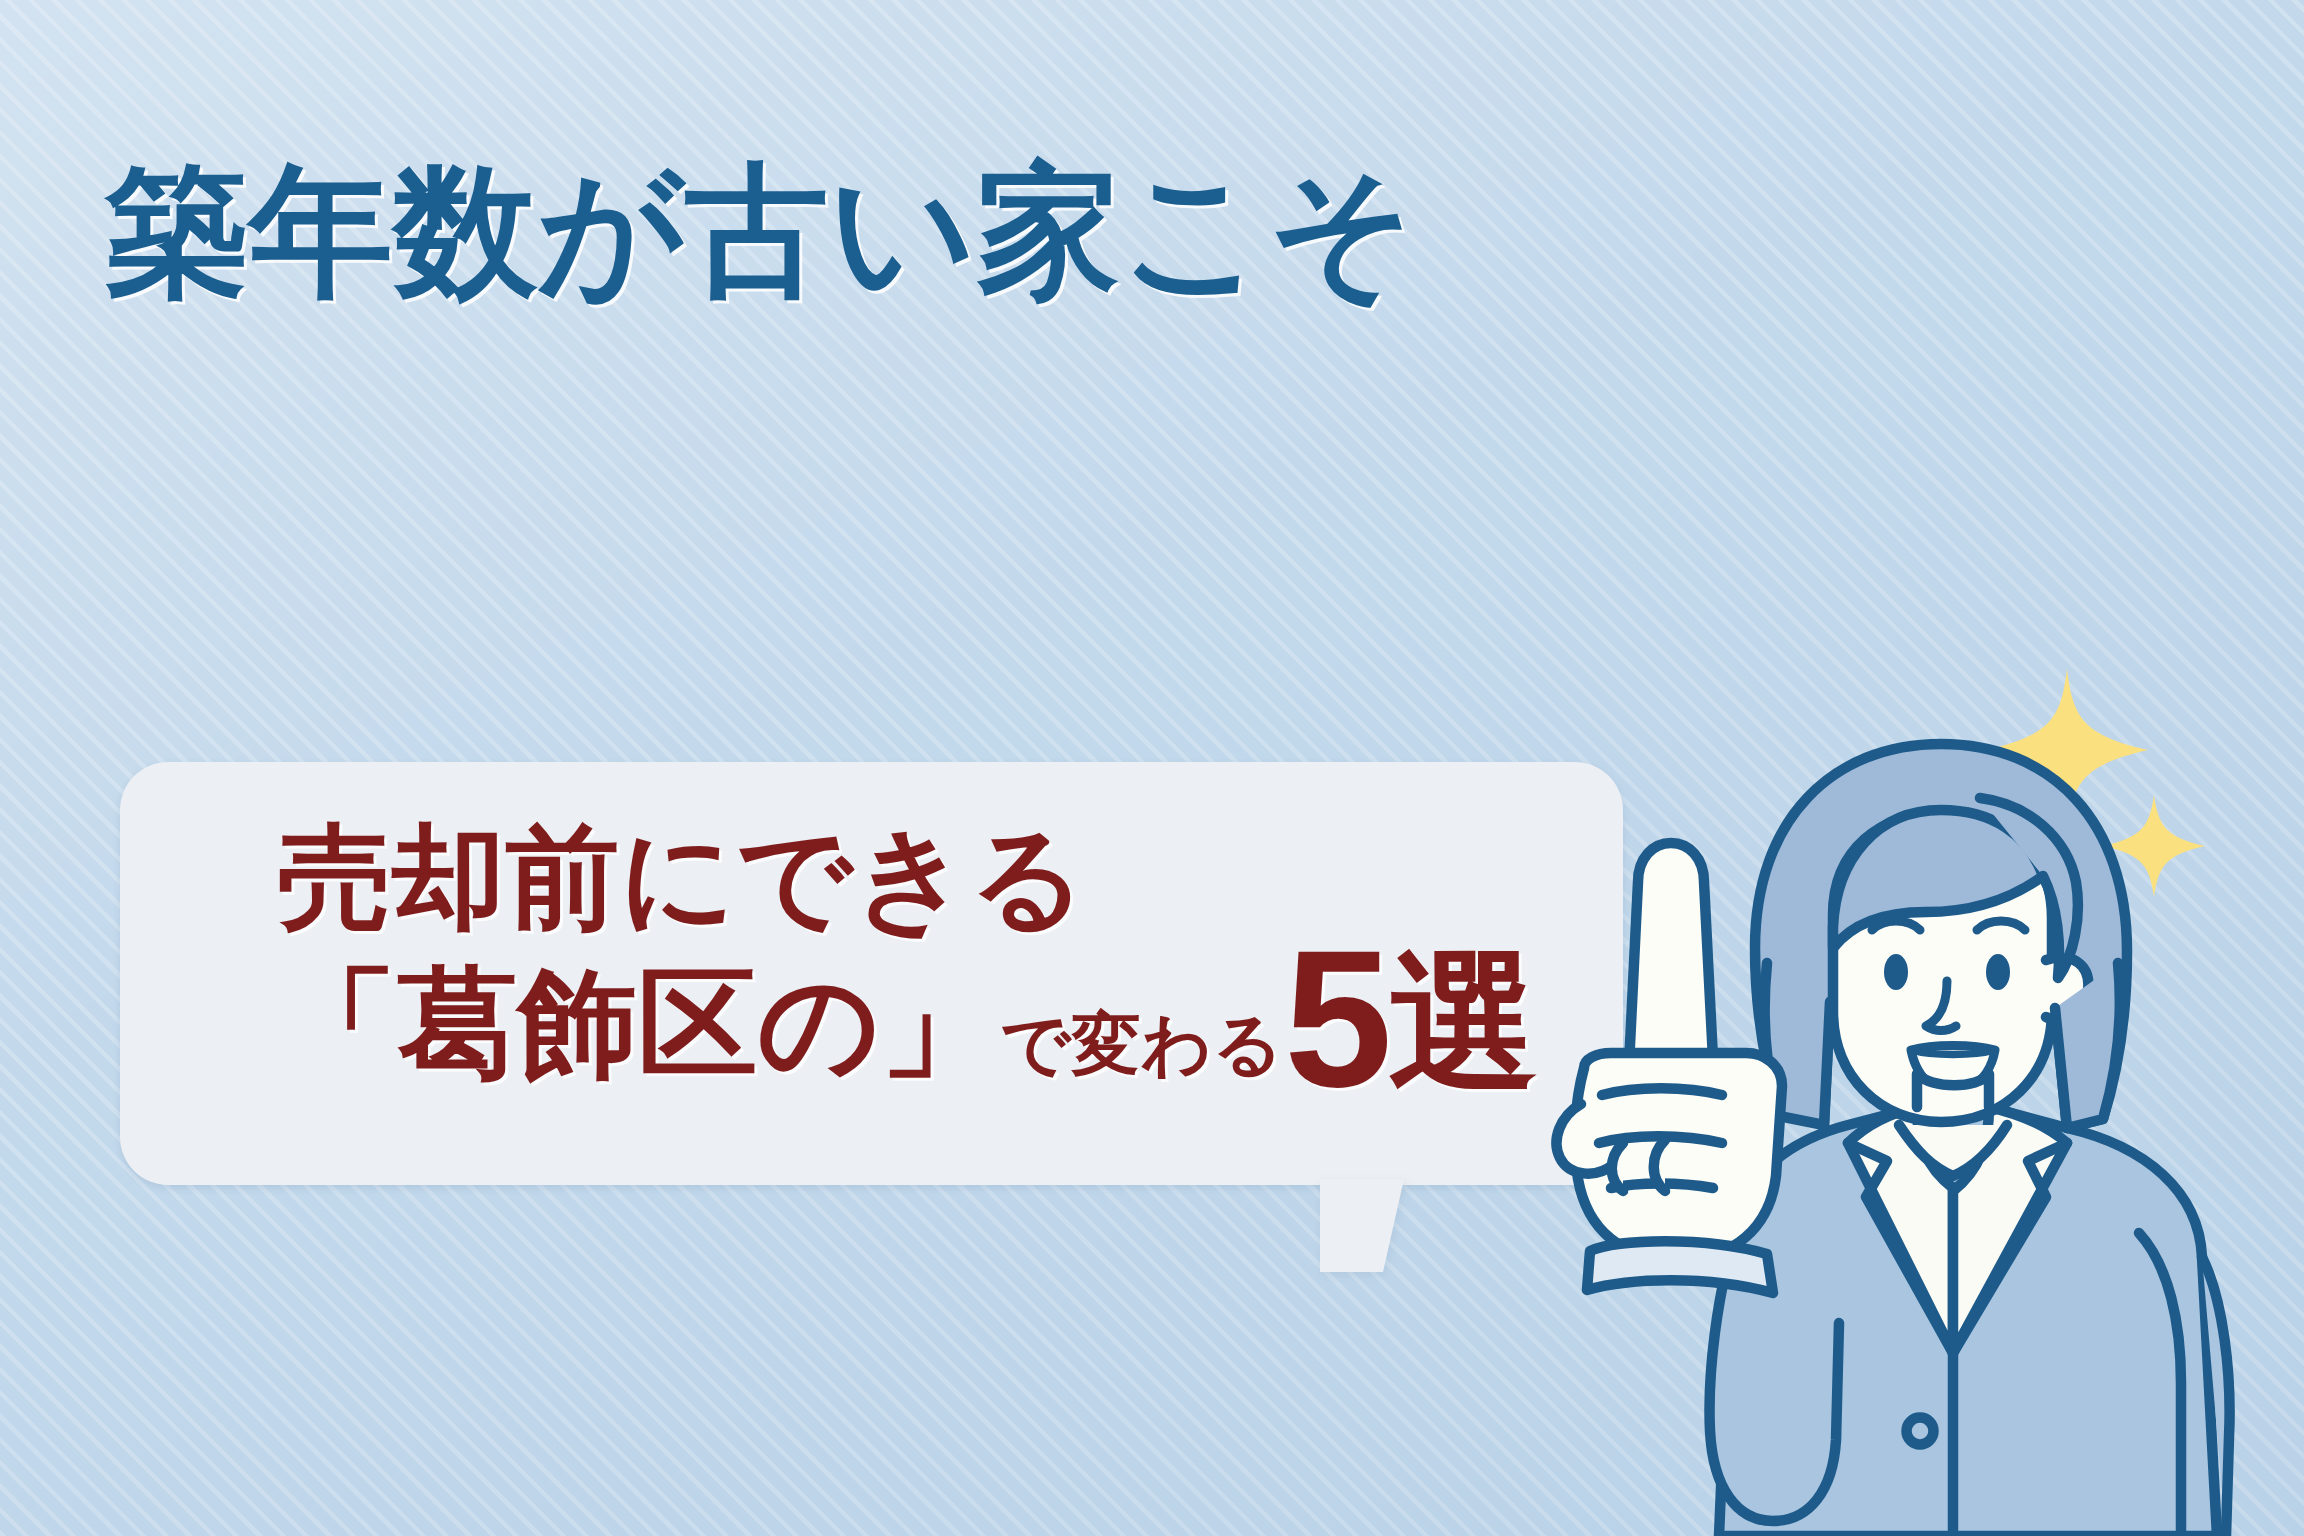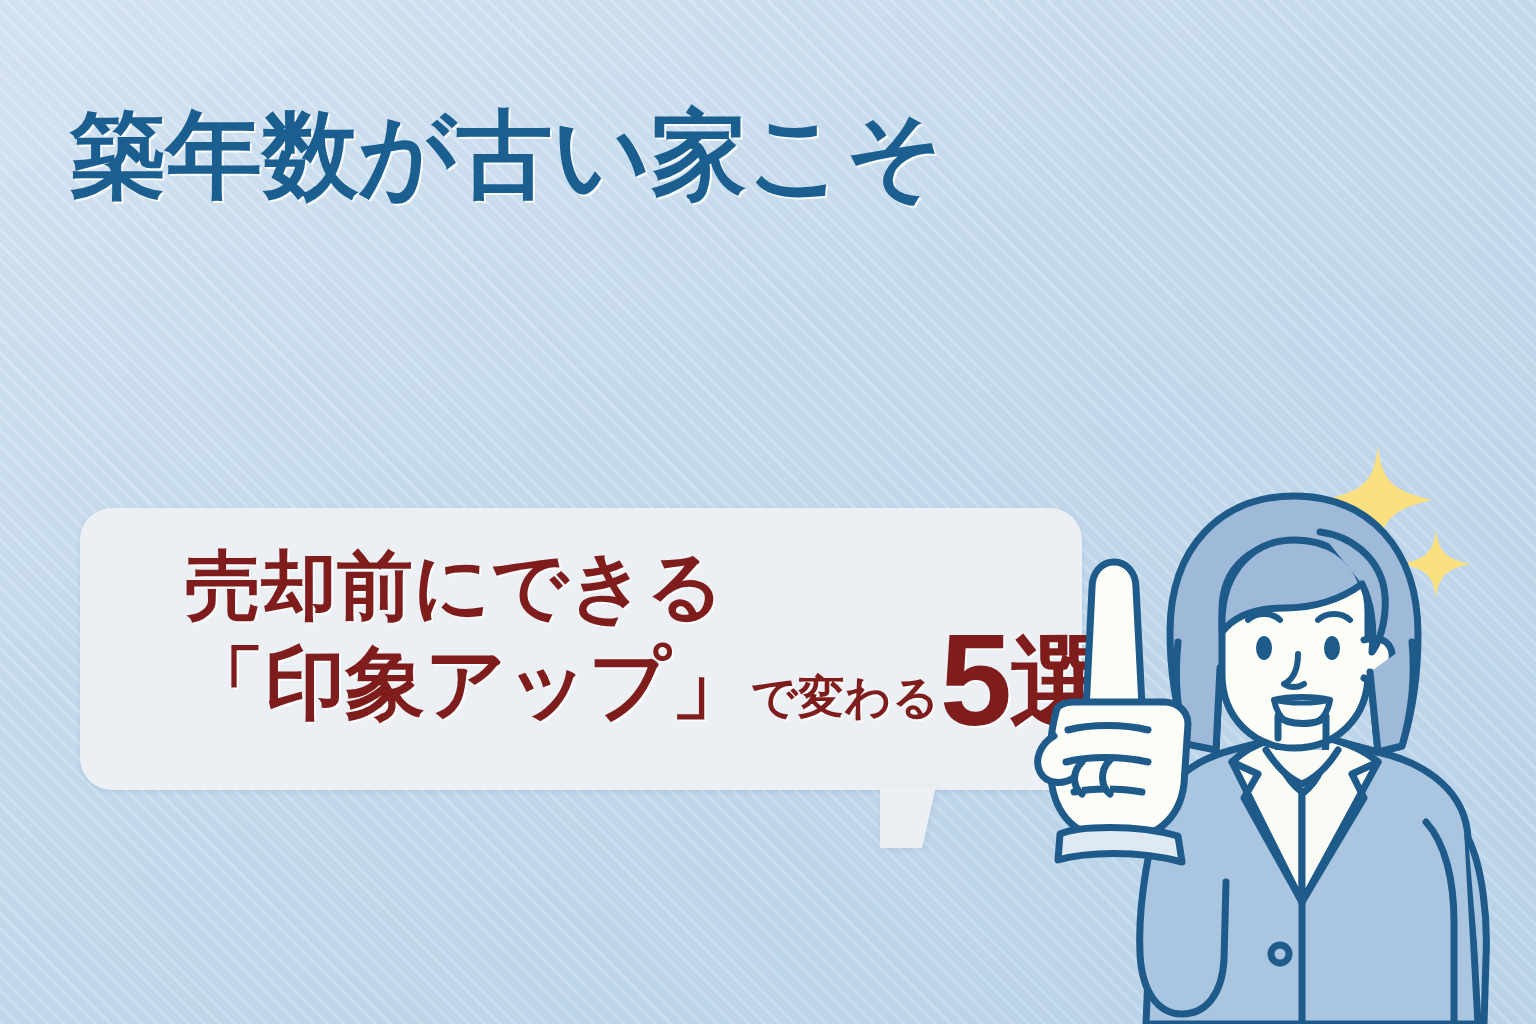--- a/index.html
+++ b/index.html
@@ -143,21 +143,21 @@
   <div id="stripes"></div>
   <div id="vignette"></div>
 
   <div id="headline">
     <span class="hl-line" id="hl1">築年数が古い家こそ</span>
   </div>
 
   <div id="bubble">
     <div id="bubble-inner">
       <span id="bub-line1">売却前にできる</span>
-      <span id="bub-line2"><span class="bub-q">「印象アップ」</span><span class="bub-small">で変わる</span><span class="bub-num">5</span><span class="bub-sel">選</span></span>
+      <span id="bub-line2"><span class="bub-q">「葛飾区の」</span><span class="bub-small">で変わる</span><span class="bub-num">5</span><span class="bub-sel">選</span></span>
     </div>
   </div>
   <div id="bubble-tail"></div>
 
   <div class="sparkle" id="sparkle-big">
     <svg width="112" height="112" viewBox="0 0 112 112">
       <path d="M56 2 C60 34 66 46 110 56 C66 66 60 78 56 110 C52 78 46 66 2 56 C46 46 52 34 56 2 Z" fill="#fae07f"></path>
     </svg>
   </div>
   <div class="sparkle" id="sparkle-small">

